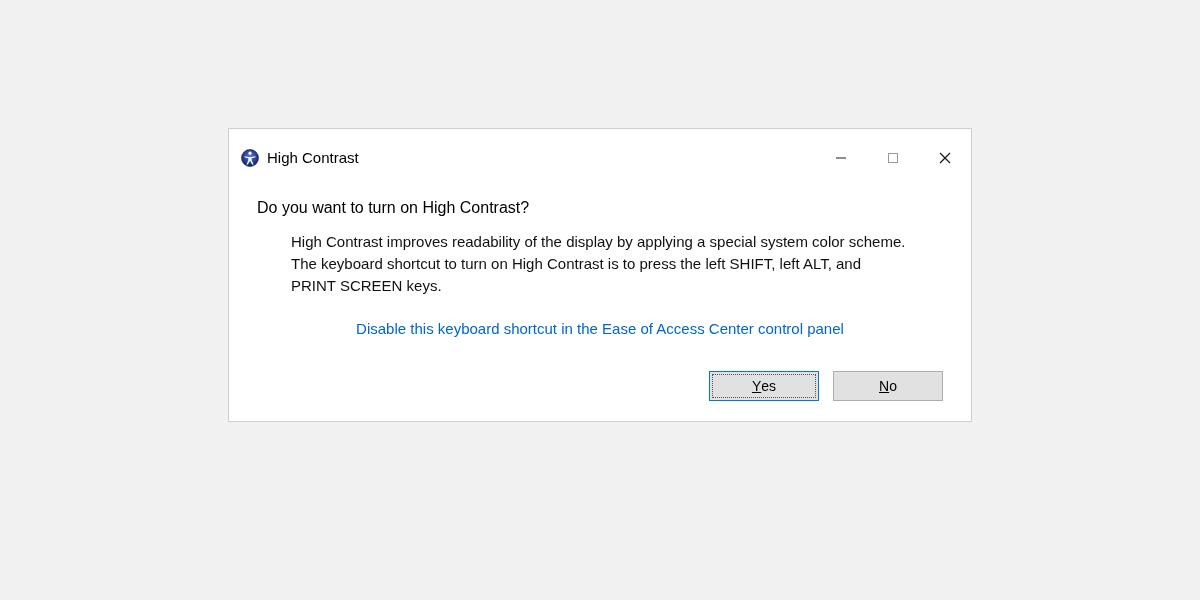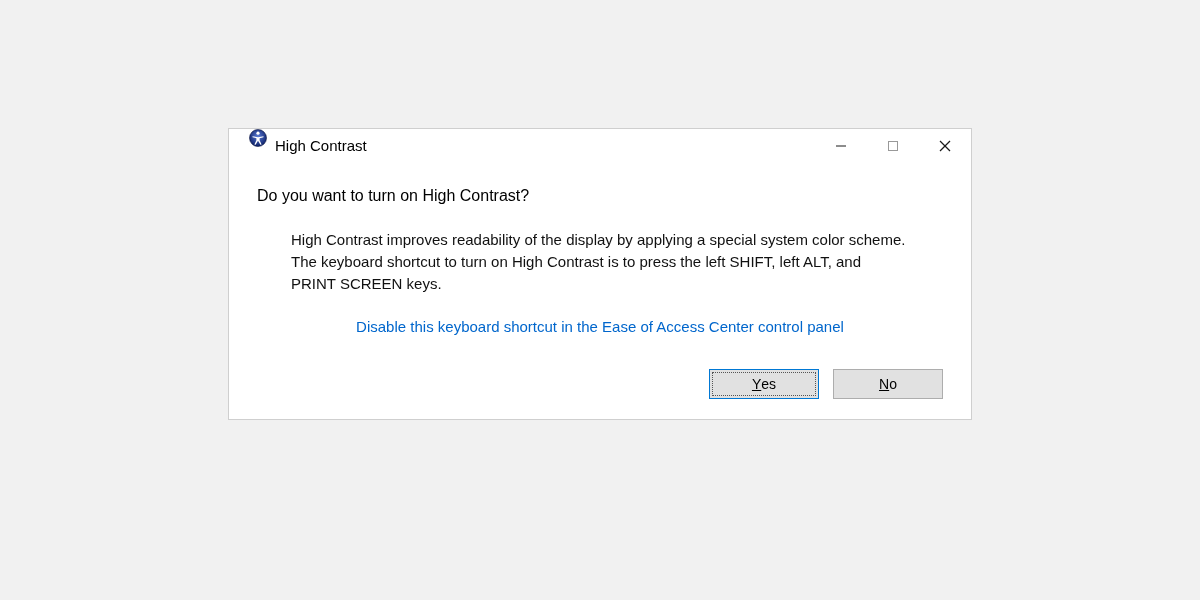--- a/index.html
+++ b/index.html
@@ -17,23 +17,24 @@
       position: absolute;
       left: 228px;
       top: 128px;
       width: 744px;
       background: #ffffff;
       border: 1px solid #cfcfcf;
     }
     .titlebar {
       height: 34px;
       display: flex;
-      align-items: flex-start;
-      padding-left: 20px;
+      align-items: center;
+      padding-left: 12px;
       position: relative;
+      margin-top: 12px;
     }
     .title-icon {
       width: 18px;
       height: 18px;
       margin-right: 8px;
       flex: 0 0 auto;
     }
     .title-text {
       font-size: 15px;
       color: #000;
@@ -52,21 +53,21 @@
       display: flex;
       align-items: center;
       justify-content: center;
       color: #1a1a1a;
     }
     .content {
       padding: 24px 28px 0 28px;
     }
     .main-instruction {
       font-size: 16px;
-      margin-bottom: 24px;
+      margin-bottom: 14px;
     }
     .body-text {
       margin-left: 34px;
       margin-right: 34px;
       font-size: 15px;
       line-height: 1.45;
       color: #111;
     }
     .link {
       display: block;

